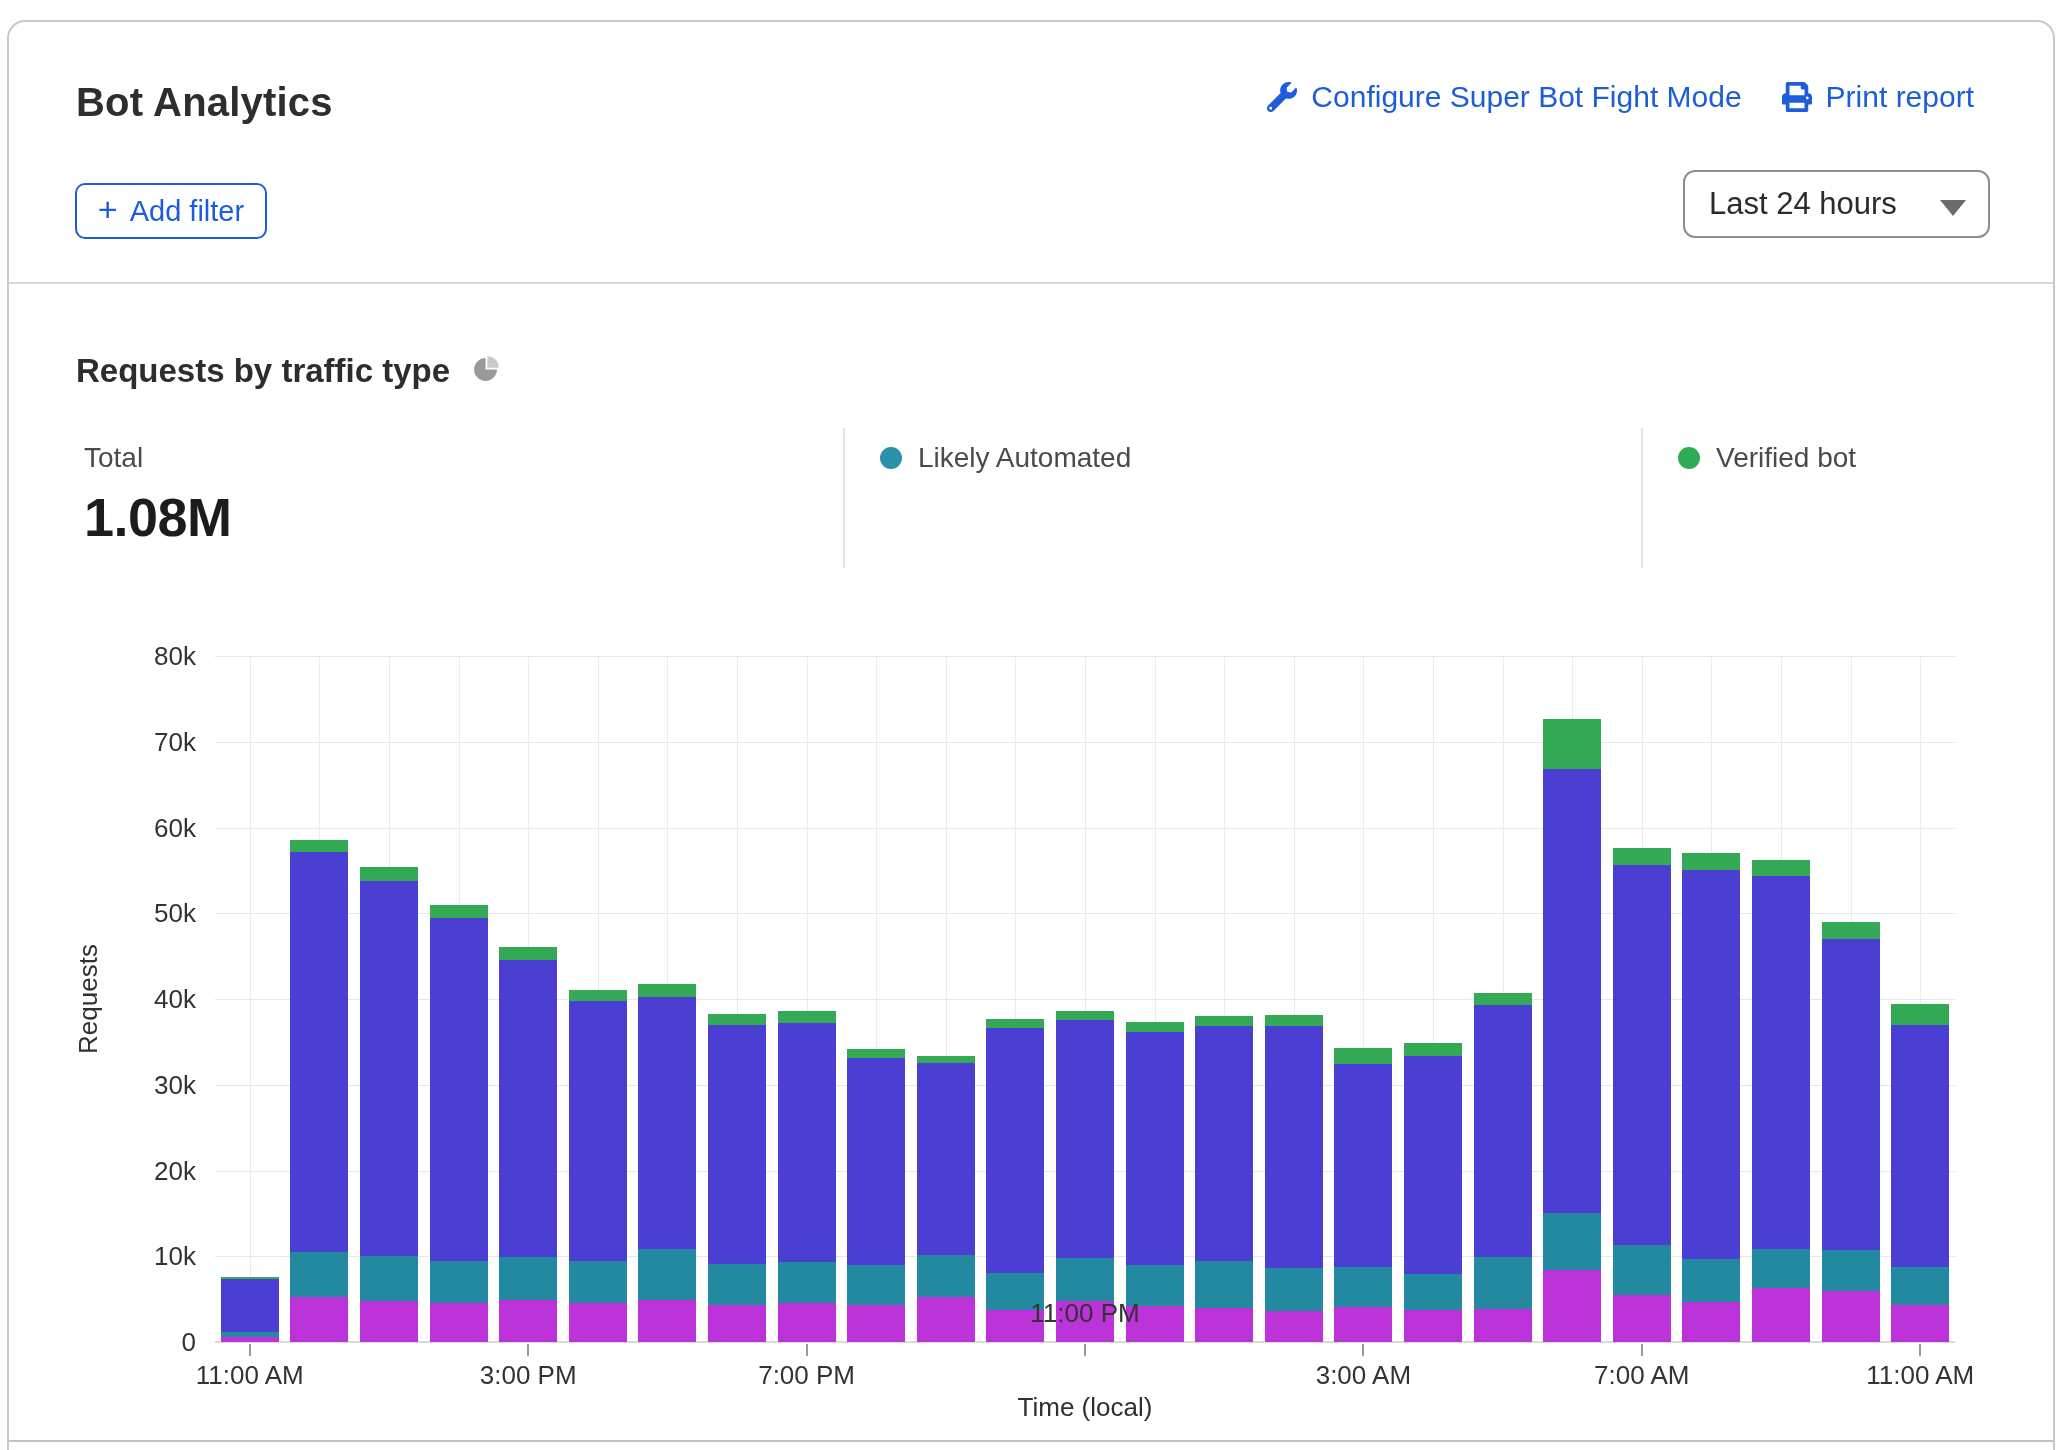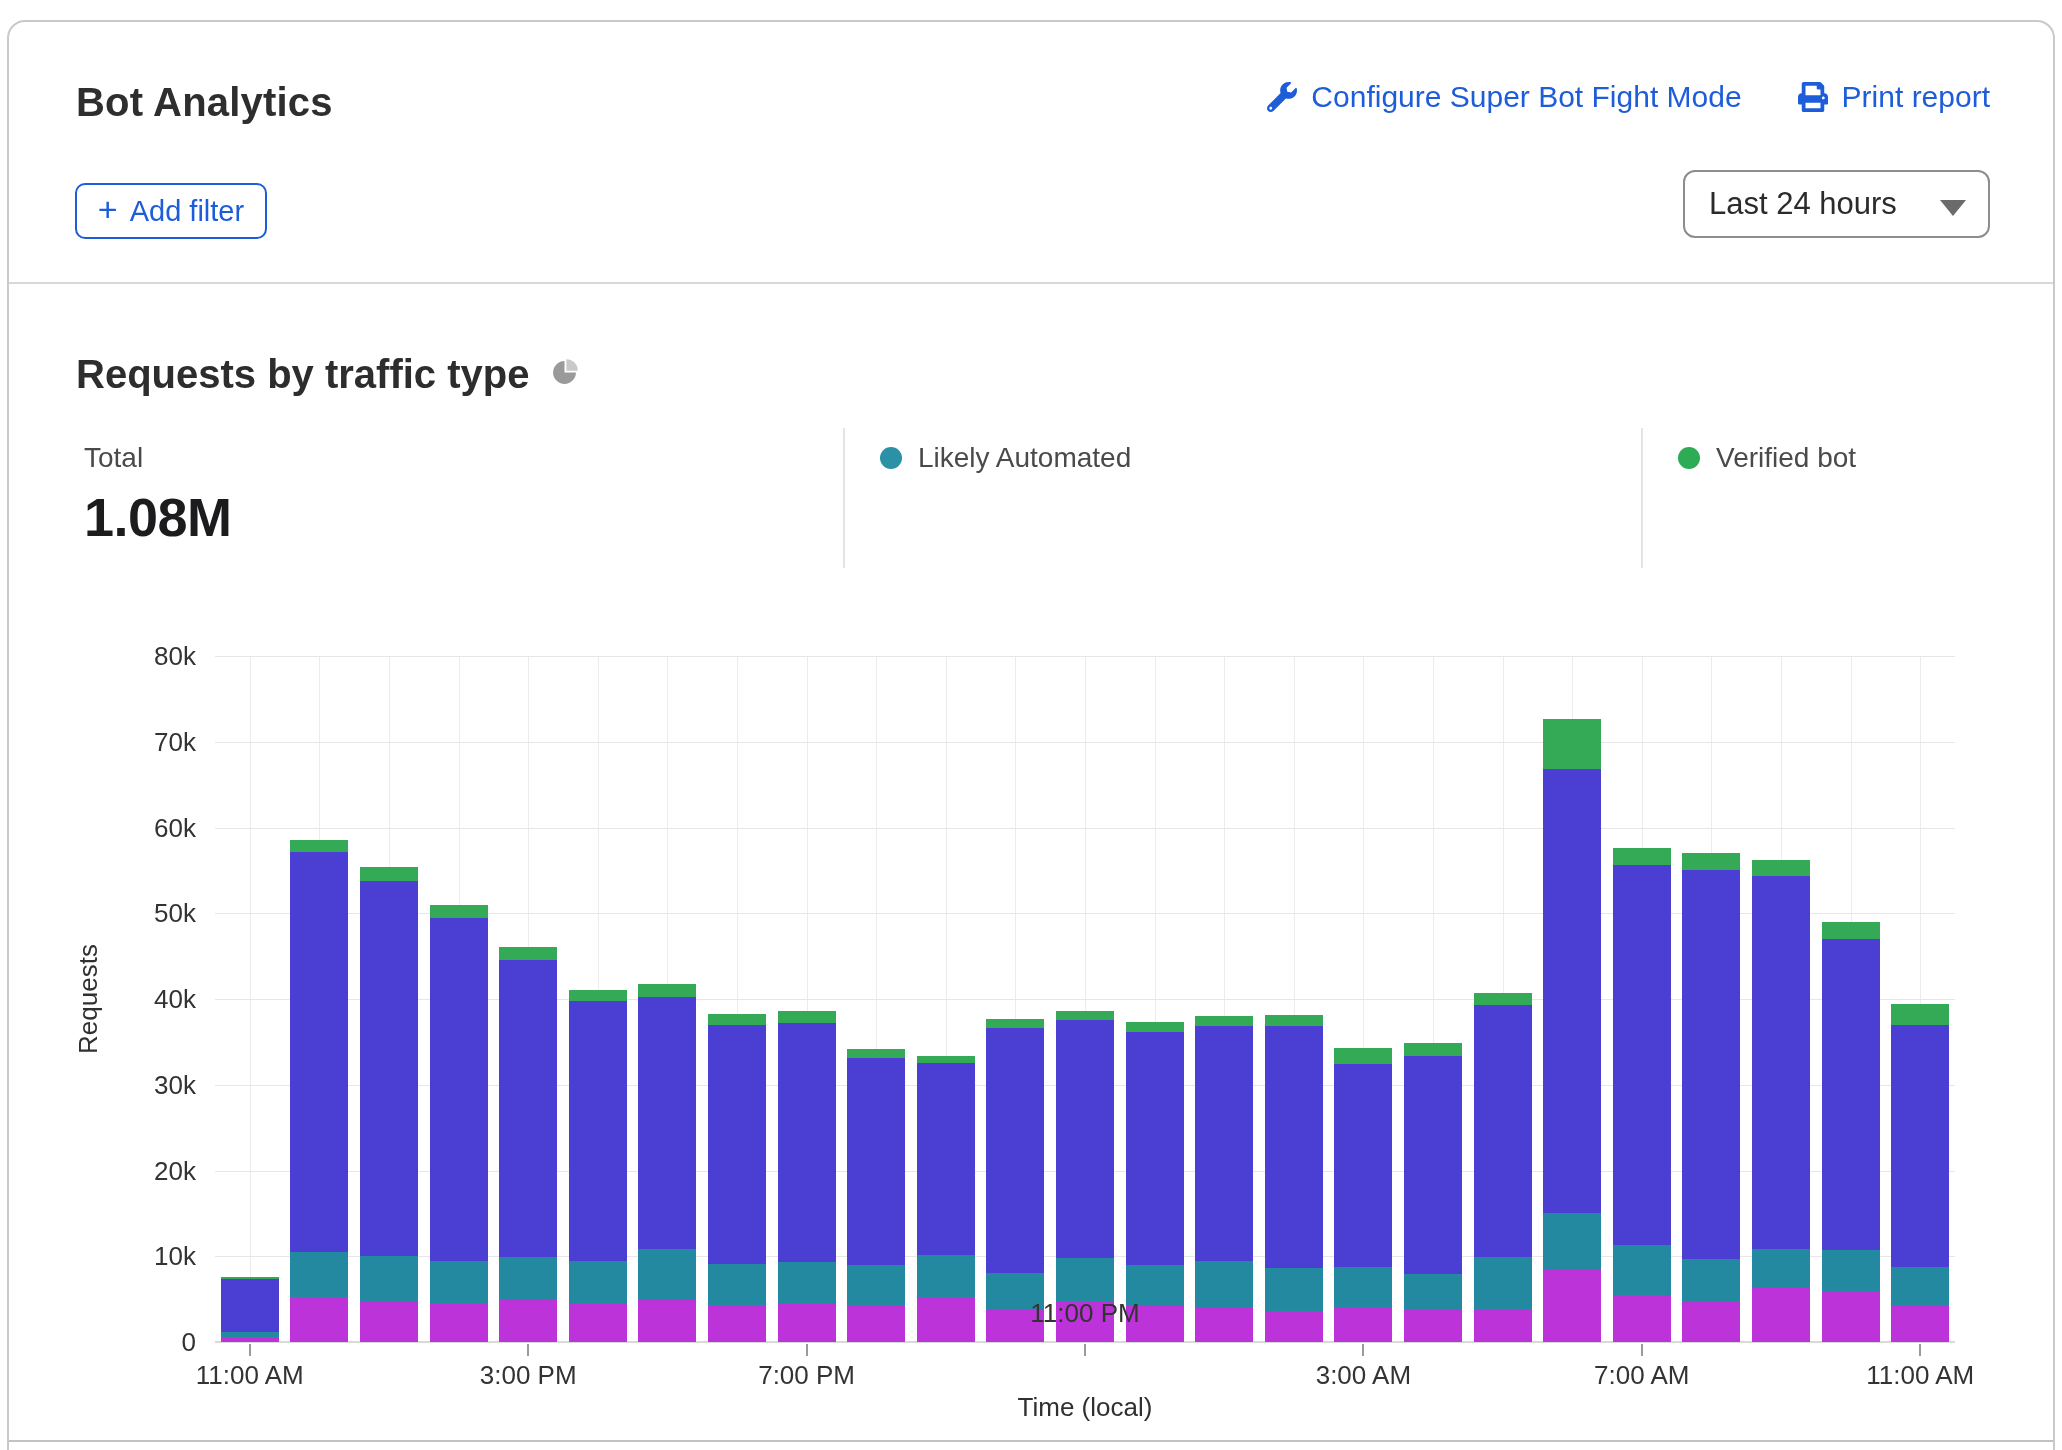--- a/index.html
+++ b/index.html
@@ -5,41 +5,41 @@
   * { margin:0; padding:0; box-sizing:border-box; }
   html,body { background:#fff; }
   body { font-family:"Liberation Sans", sans-serif; }
   #app { position:relative; width:2062px; height:1450px; overflow:hidden; background:#fff; }
 
   .card { position:absolute; left:7px; top:20px; width:2048px; height:1500px;
           border:2px solid #c9c9c9; border-radius:18px; background:#fff; }
 
   .page-title { position:absolute; left:76px; top:80px; font-size:40px; font-weight:700; color:#2e2e2e; letter-spacing:0.2px; }
 
-  .header-links { position:absolute; top:80px; right:72px; display:flex; align-items:center; gap:56px; }
+  .header-links { position:absolute; top:80px; right:88px; display:flex; align-items:center; gap:40px; }
   .hlink { display:flex; align-items:center; gap:14px; color:#1d5dd9; font-size:30px; cursor:pointer; }
   .hlink svg { display:block; }
 
   .add-filter-btn { position:absolute; left:75px; top:183px; width:192px; height:56px;
     border:2px solid #1d5dd9; border-radius:10px; background:#fff; color:#1d5dd9;
     font-size:29px; display:flex; align-items:center; justify-content:center; gap:12px; cursor:pointer;
     font-family:"Liberation Sans", sans-serif; }
   .plus-glyph { font-size:34px; font-weight:500; line-height:1; position:relative; top:-2px; }
 
   .time-select { position:absolute; left:1683px; top:170px; width:307px; height:68px;
     border:2px solid #8d8d8d; border-radius:12px; background:#fff; display:flex; align-items:center;
     padding:0 24px; font-size:31px; color:#2b2b2b; cursor:pointer; }
   .caret { position:absolute; right:22px; top:28px; width:0; height:0;
     border-left:13px solid transparent; border-right:13px solid transparent; border-top:16px solid #6b6b6b; }
 
   .header-divider { position:absolute; left:9px; top:282px; width:2044px; height:2px; background:#d8d8d8; }
   .bottom-divider { position:absolute; left:9px; top:1440px; width:2044px; height:2px; background:#c2c2c2; }
 
   .section-title-row { position:absolute; left:76px; top:352px; display:flex; align-items:center; gap:22px; }
-  .section-title { font-size:40px; font-weight:700; color:#2d2d2d; }
+  .section-title { font-size:33px; font-weight:700; color:#2d2d2d; }
 
   .stats-row { position:absolute; left:0; top:428px; width:2062px; height:150px; }
   .stat-col { position:absolute; top:0; height:140px; }
   .stat-col.divided { border-left:2px solid #e4e4e4; }
   .stat-label-row { display:flex; align-items:center; gap:16px; margin-top:14px; height:32px; }
   .stat-dot { width:22px; height:22px; border-radius:50%; flex:0 0 auto; }
   .stat-label { font-size:28px; color:#4a4a4a; }
   .stat-value { margin-top:12px; font-size:54px; font-weight:700; color:#1c1c1e; letter-spacing:-0.5px;text-align:center; }
 
   #chart { position:absolute; left:0; top:0; width:2062px; height:1450px; pointer-events:none; }

